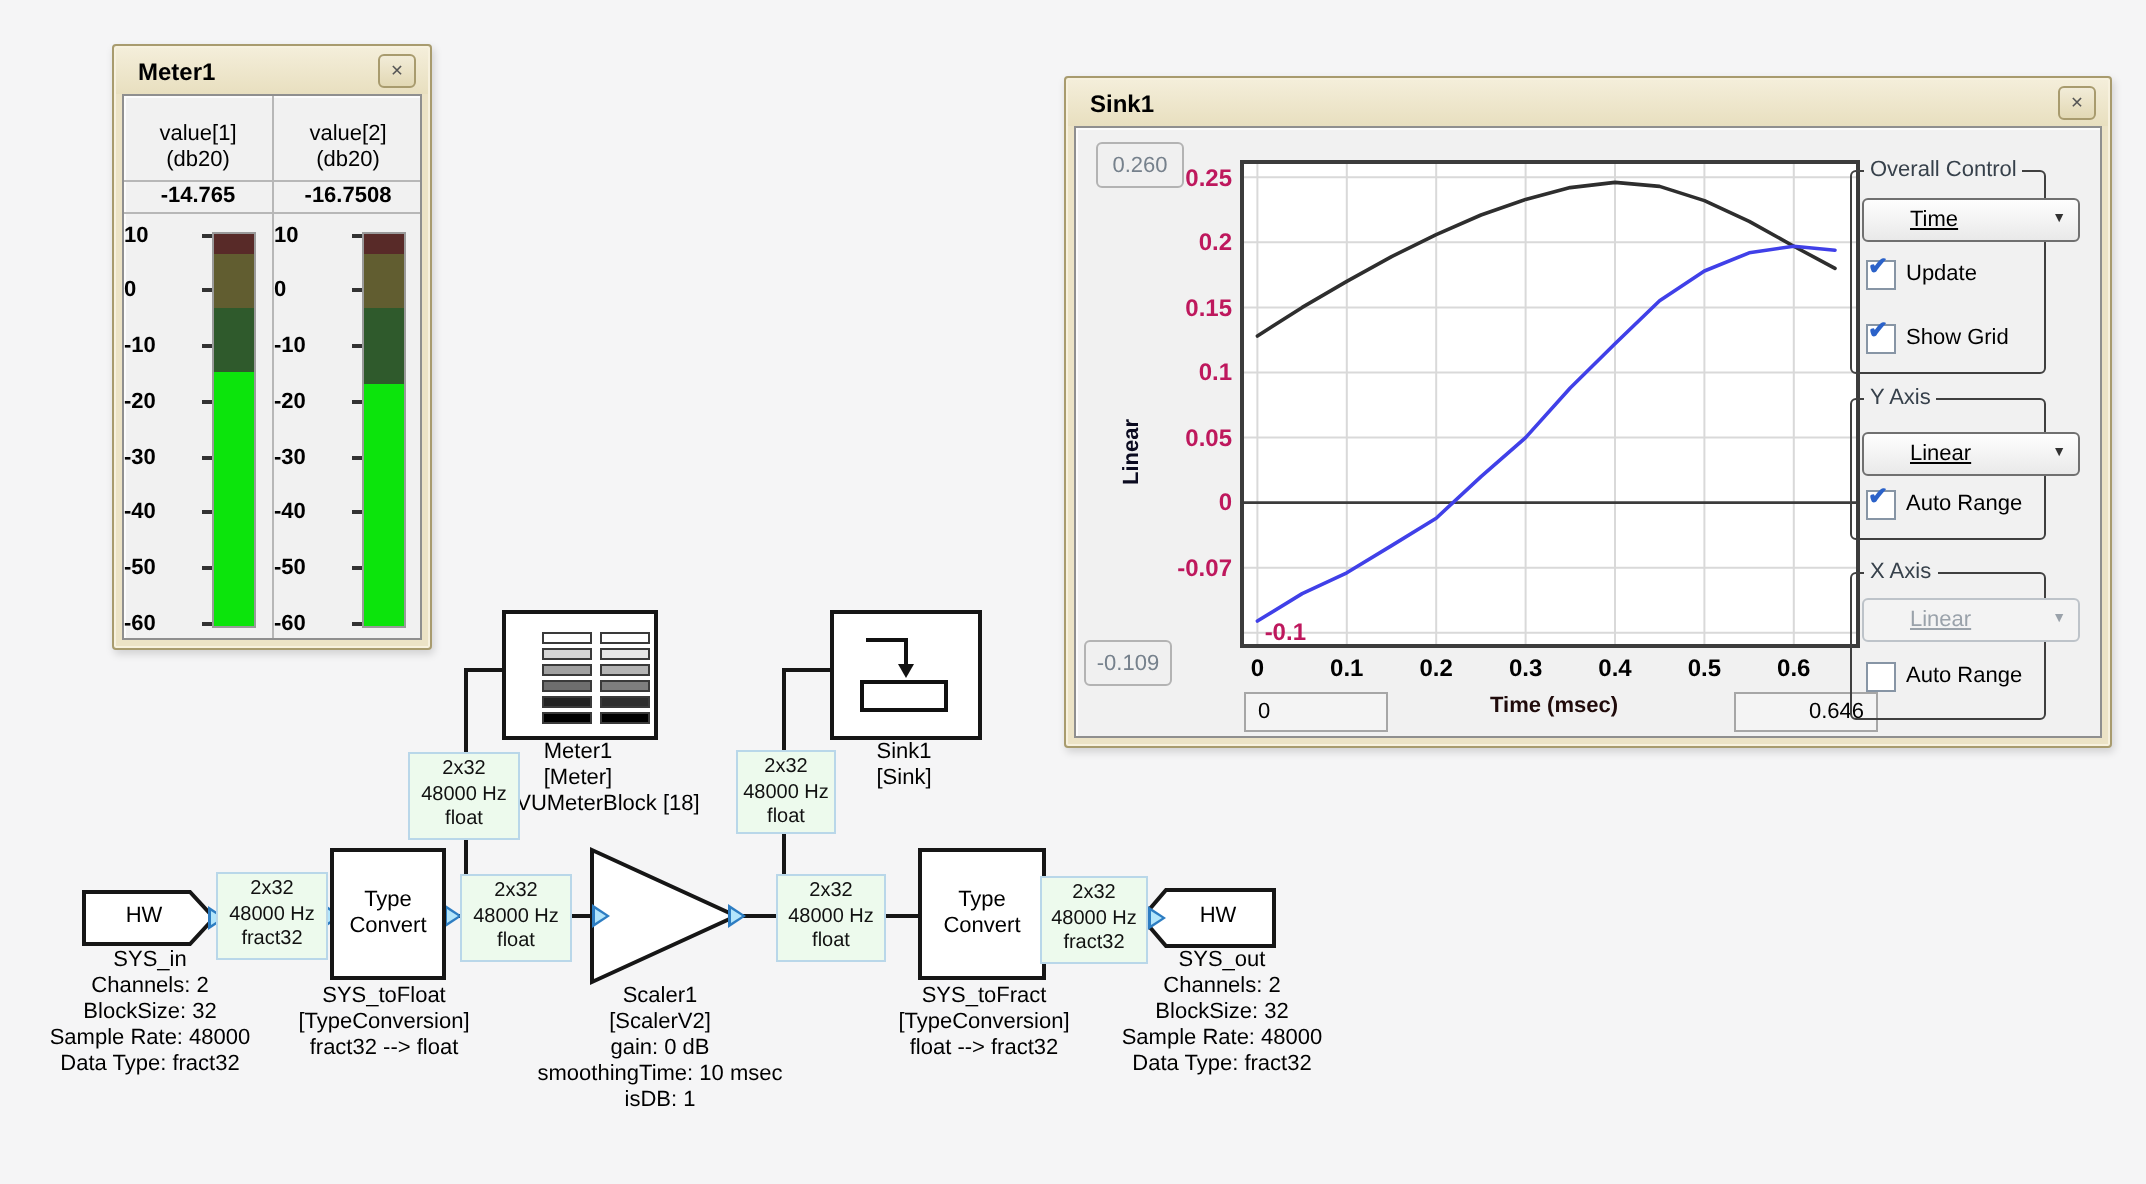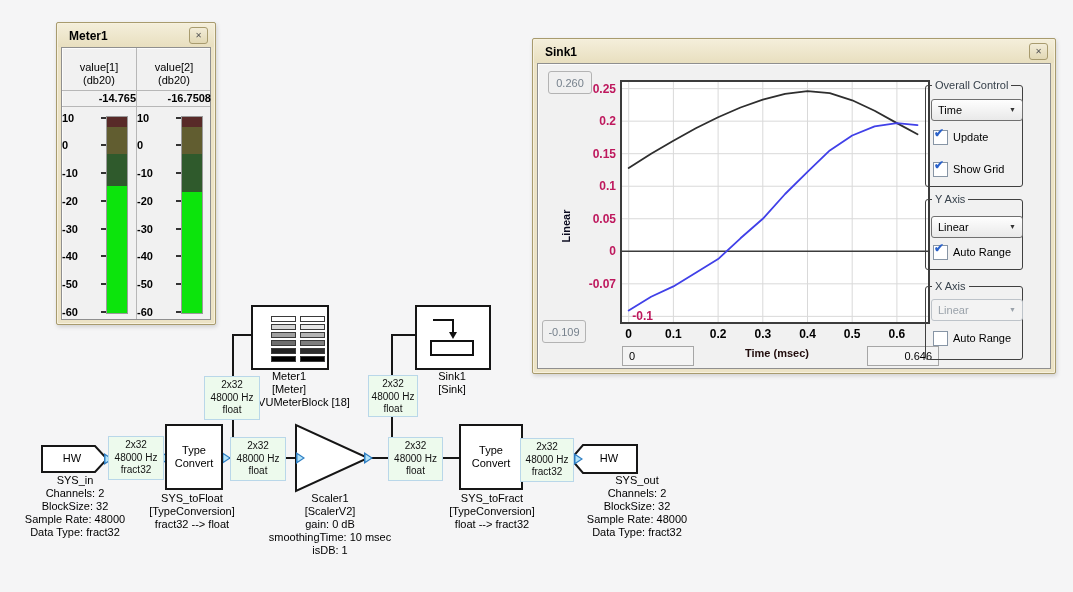--- a/index.html
+++ b/index.html
@@ -16,21 +16,21 @@
             align-items:center;justify-content:center;font-size:8px;color:#555;line-height:1;}
   .panel{position:absolute;background:#f1f1f1;border:1px solid #8f8f8f;box-shadow:inset 1px 1px 0 #fcfcfc;}
   
   #meter-win{left:56px;top:22px;width:158px;height:301px;}
   #meter-panel{left:4px;top:24px;width:148px;height:271px;}
   .mcol{position:absolute;top:0;bottom:0;width:74px;}
   .mcol.c0{left:0;} .mcol.c1{left:75px;}
   .mdivider{position:absolute;left:74px;top:0;bottom:0;width:1px;background:#b7b7b7;}
   .mhead{position:absolute;left:0;right:0;top:13px;text-align:center;font-size:11px;line-height:13px;color:#000;}
   .msep{position:absolute;left:0;right:0;height:1px;background:#b7b7b7;}
-  .mval{position:absolute;left:0;right:0;top:44px;text-align:right;font-size:11px;font-weight:bold;color:#000;}
+  .mval{position:absolute;left:0;right:0;top:44px;text-align:center;font-size:11px;font-weight:bold;color:#000;}
   .meter-scale{position:absolute;left:0;right:0;top:59px;bottom:2px;}
   .mtick-label{position:absolute;left:0;width:36px;text-align:left;font-size:11px;font-weight:bold;color:#000;height:14px;line-height:14px;}
   .mtick-dash{position:absolute;left:39px;width:5px;height:2px;background:#333;}
   .mbar{position:absolute;left:45px;top:10px;width:20px;height:196px;box-shadow:0 0 0 1px #9a9a9a;}
   .mseg{width:100%;}
   
   #sink-win{left:532px;top:38px;width:522px;height:334px;}
   #sink-panel{left:4px;top:24px;width:512px;height:304px;}
   .range-box{position:absolute;width:42px;height:21px;border:1px solid #b3b3b3;border-radius:3px;
              background:#f0f0f0;color:#76818c;font-size:11px;display:flex;align-items:center;justify-content:center;}
@@ -41,21 +41,21 @@
   #ylabel{position:absolute;left:-11px;top:155px;width:80px;height:14px;text-align:center;
           font-size:11px;font-weight:bold;transform:rotate(-90deg);color:#0b0b20;}
   #xlabel{position:absolute;left:164px;top:283px;width:150px;text-align:center;font-size:11px;font-weight:bold;color:#200b0b;}
   .edit-field{position:absolute;width:64px;height:18px;border:1px solid #a6a6a6;background:#f4f4f4;
               font-size:11px;line-height:18px;color:#000;top:282px;}
   #xmin-field{left:84px;padding-left:6px;}
   #xmax-field{left:329px;text-align:right;padding-right:6px;}
   .group{position:absolute;left:387px;width:96px;border:1px solid #404040;border-radius:3px;}
   .group-label{position:absolute;left:6px;top:-7px;background:#f1f1f1;padding:0 3px;font-size:11px;color:#37414b;}
   .dd{position:absolute;left:5px;width:84px;height:20px;border:1px solid #707070;border-radius:3px;
-      background:linear-gradient(#fefefe,#e9e9e9);font-size:11px;display:flex;align-items:center;padding-left:6px;color:#000;}
+      background:linear-gradient(#fefefe,#e9e9e9);font-size:11px;display:flex;align-items:center;padding-left:23px;color:#000;text-decoration:underline;}
   .dd .dd-arrow{position:absolute;right:6px;top:6px;font-size:7px;color:#333;}
   .dd.disabled{color:#9aa2aa;border-color:#bdc3c9;background:#f3f3f3;}
   .dd.disabled .dd-arrow{color:#9aa2aa;}
   .cb-row{position:absolute;left:7px;display:flex;align-items:center;height:14px;}
   .cb{width:13px;height:13px;border:1px solid #8795a5;background:#fff;position:relative;flex:none;}
   .cb .check{position:absolute;top:-4px;left:0px;color:#2b62c9;font-size:12px;font-weight:bold;line-height:1;}
   .cb-label{font-size:11px;color:#000;padding-left:5px;white-space:nowrap;}
   
   #diagram-svg{position:absolute;left:0;top:0;z-index:3;pointer-events:none;}
   .blockdiv{position:absolute;background:#fff;border:2px solid #161616;z-index:3;}
@@ -351,21 +351,21 @@
   <div>[ScalerV2]</div>
   <div>gain: 0 dB</div>
   <div>smoothingTime: 10 msec</div>
   <div>isDB: 1</div>
 </div>
 <div class="caption" style="left:432px;top:492px;width:120px;">
   <div>SYS_toFract</div>
   <div>[TypeConversion]</div>
   <div>float --&gt; fract32</div>
 </div>
-<div class="caption" style="left:586px;top:474px;width:102px;">
+<div class="caption" style="left:560px;top:474px;width:102px;">
   <div>SYS_out</div>
   <div>Channels: 2</div>
   <div>BlockSize: 32</div>
   <div>Sample Rate: 48000</div>
   <div>Data Type: fract32</div>
 </div>
 <div class="caption" style="left:219px;top:370px;width:140px;">
   <div>Meter1</div>
   <div>[Meter]</div>
   <div style="white-space:nowrap;">Type: VUMeterBlock [18]</div>

